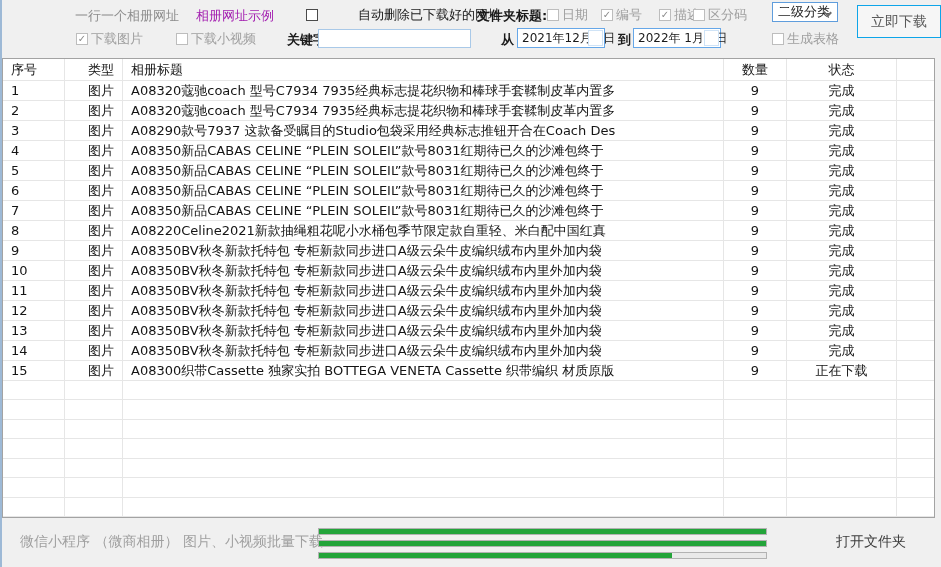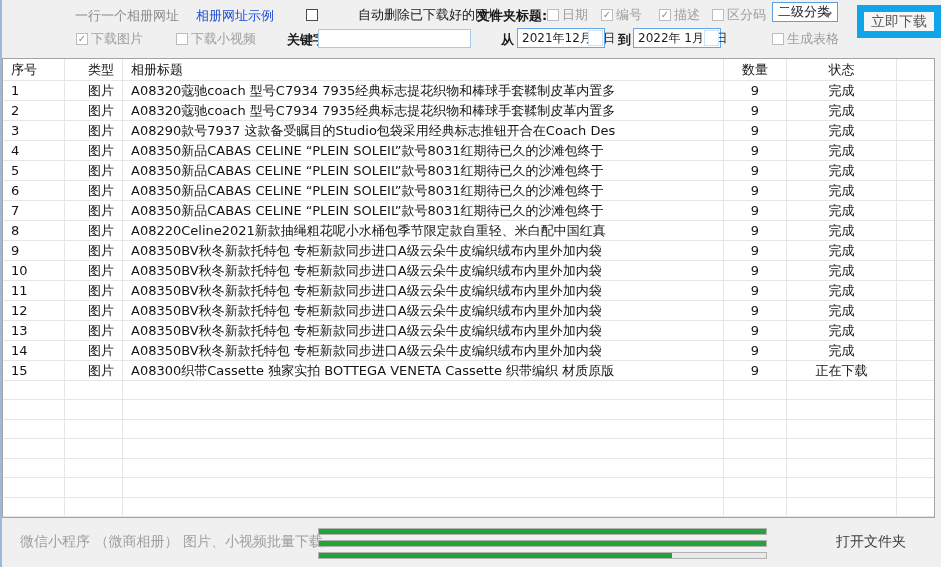--- a/index.html
+++ b/index.html
@@ -4,31 +4,31 @@
 <style>
   * { margin:0; padding:0; box-sizing:border-box; }
   html,body { width:941px; height:567px; }
   body { font-family:"DejaVu Sans", "Liberation Sans", sans-serif; background:#e8e8e8; }
   .window { position:relative; width:941px; height:567px; background:#f0f0f0; overflow:hidden; }
   .left-edge { position:absolute; left:0; top:0; width:2px; height:567px; background:#9db9d6; }
 
   
   .lbl { position:absolute; font-size:13px; color:#1a1a1a; white-space:nowrap; }
   .link { color:#8c8c8c; }
-  .link.dim { color:#1d4ed8; }
+  .link.dim { color:#a21caf; }
   .bold { font-weight:bold; }
   .cbwrap { position:absolute; display:flex; align-items:center; gap:3px; font-size:13px; color:#1a1a1a; white-space:nowrap; cursor:default; }
   .cbwrap.gray { color:#9e9e9e; }
   .cbox { width:12px; height:12px; background:#fff; border:1px solid #4a4a4a; display:inline-flex; align-items:center; justify-content:center; font-size:10px; line-height:10px; color:#8a8a8a; flex:none; }
   .cbwrap.gray .cbox { border-color:#bdbdbd; }
 
   .combo { position:absolute; left:772px; top:2px; width:66px; height:20px; background:#fff; border:1px solid #5f9ddc; font-size:13px; color:#1a1a1a; display:flex; align-items:center; padding-left:5px; }
   .combo .chev { position:absolute; right:6px; top:6px; width:7px; height:7px; border-right:2px solid #6a6a6a; border-bottom:2px solid #6a6a6a; transform:rotate(45deg) scale(1,0.8); }
 
-  .btn-main { position:absolute; left:857px; top:5px; width:84px; height:33px; background:#f6f6f6; border:7px solid #0ea5e9; font-size:14px; color:#5a5a5a; display:flex; align-items:center; justify-content:center; }
+  .btn-main { position:absolute; left:857px; top:5px; width:84px; height:33px; background:#f6f6f6; border:1px solid #0ea5e9; font-size:14px; color:#5a5a5a; display:flex; align-items:center; justify-content:center; }
 
   .tinput { position:absolute; left:318px; top:29px; width:153px; height:19px; background:#fff; border:1px solid #a9c9e8; font-size:13px; padding:0 4px; font-family:inherit; }
   .dtp { position:absolute; top:28px; width:88px; height:20px; background:#fff; border:1px solid #66a7e8; font-size:12px; color:#1a1a1a; display:flex; align-items:center; padding-left:4px; white-space:nowrap; }
   .dtp .spin { position:absolute; right:1px; top:1px; bottom:1px; width:15px; background:#fff; border:1px solid #cfe3f6; }
 
   
   .tbl { position:absolute; left:2px; top:58px; width:933px; height:460px; background:#fff; border:1px solid #a3a3a3; display:flex; flex-direction:column; overflow:hidden; }
   .trow { display:flex; border-bottom:1px solid #e6e6e6; flex:none; }
   .trow.head { height:22px; }
   .trow.data { height:20px; }
@@ -70,21 +70,21 @@
     <span>日期</span>
   </label>
   <label class="cbwrap gray" style="left:601px; top:6px;">
     <span class="cbox">✓</span>
     <span>编号</span>
   </label>
   <label class="cbwrap gray" style="left:659px; top:6px;">
     <span class="cbox">✓</span>
     <span>描述</span>
   </label>
-  <label class="cbwrap gray" style="left:712px; top:6px;">
+  <label class="cbwrap gray" style="left:693px; top:6px;">
     <span class="cbox"></span>
     <span>区分码</span>
   </label>
 
   <div class="combo">
     <span>二级分类</span>
     <span class="chev"></span>
   </div>
 
   <button class="btn-main">立即下载</button>

